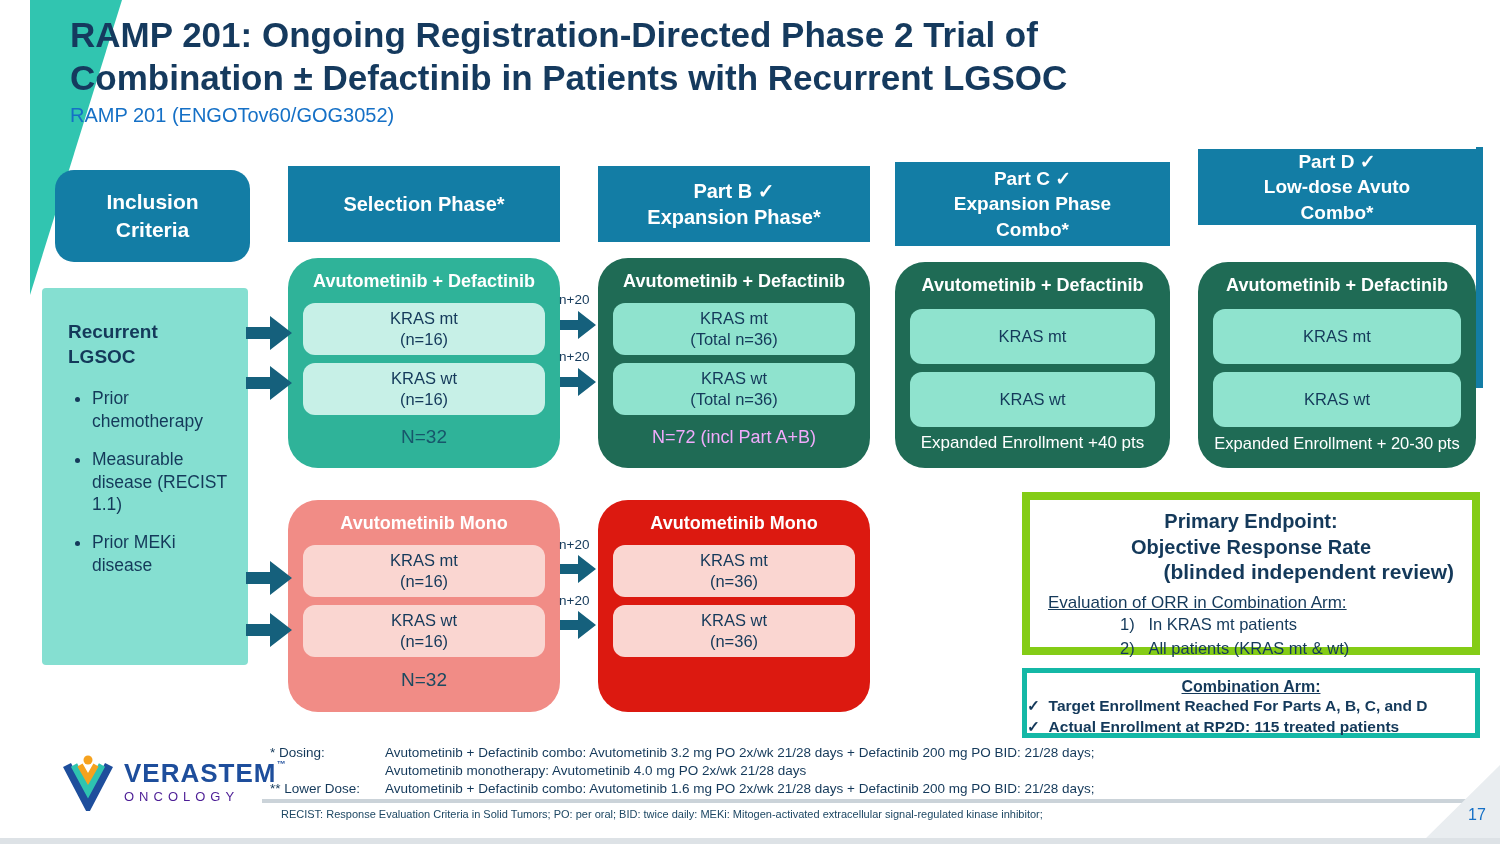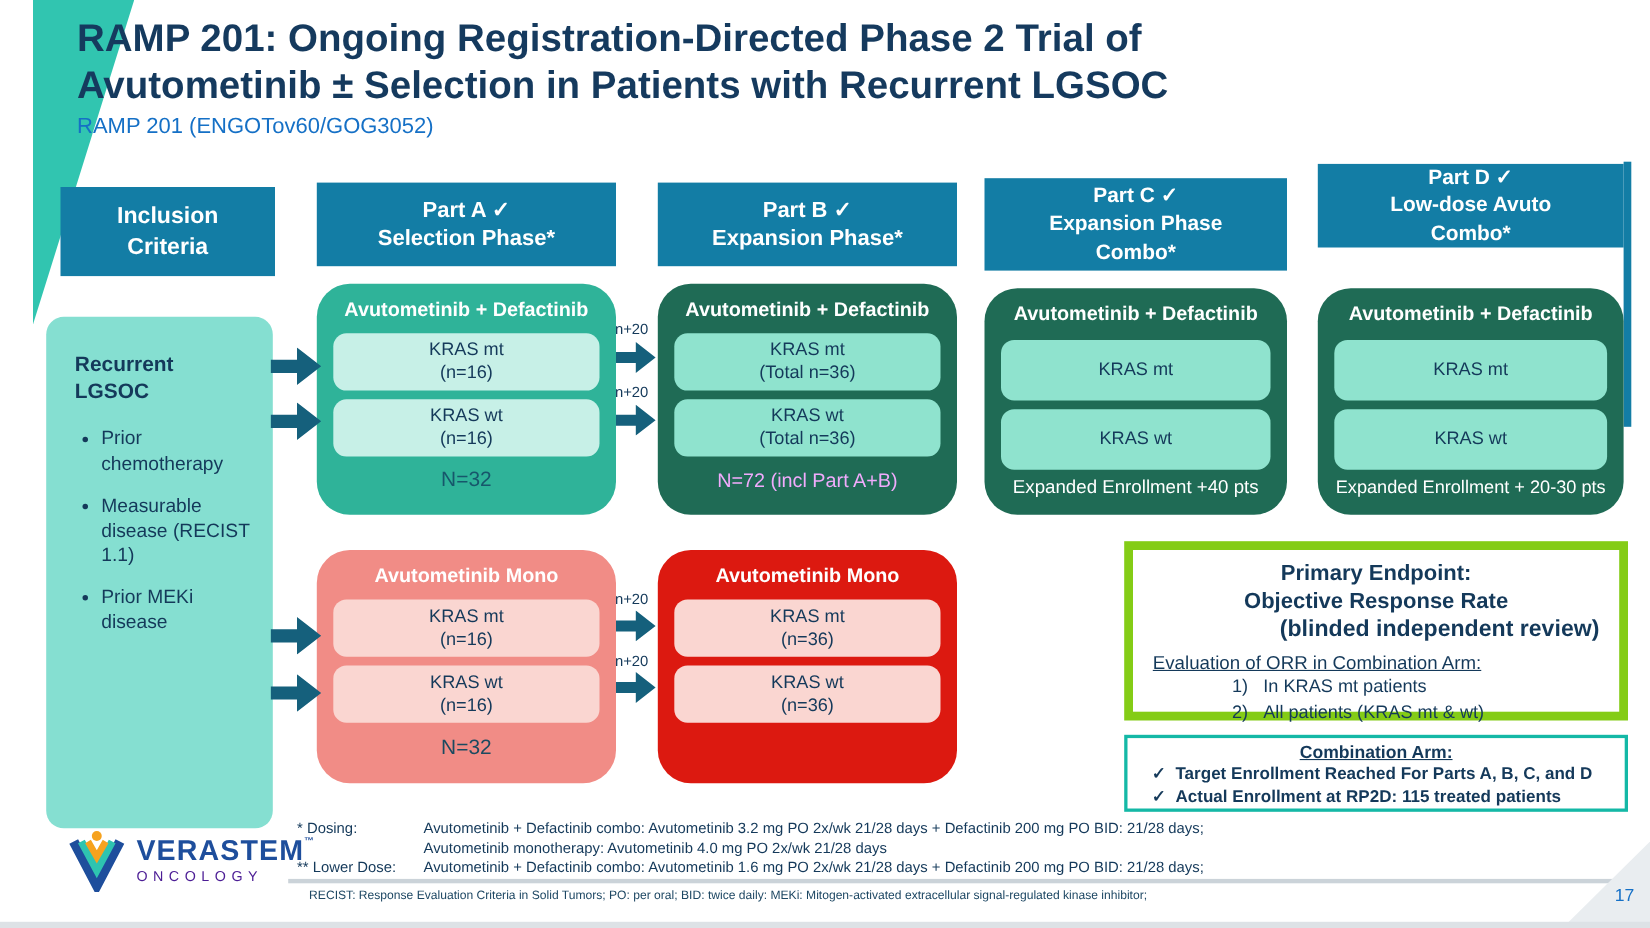--- a/index.html
+++ b/index.html
@@ -11,28 +11,28 @@
   .wedge{left:30px;top:0;width:92px;height:295px;background:#31C5B0;
          clip-path:polygon(0 0,100% 0,0 100%);}
 
   
   .title{left:70px;top:14px;width:1320px;font-weight:bold;font-size:35px;line-height:1.22;color:#153A5E;}
   .subtitle{left:70px;top:104px;font-size:20px;color:#1570C6;}
 
   
   .col-header{background:#137DA5;color:#fff;font-weight:bold;text-align:center;
               display:flex;flex-direction:column;justify-content:center;line-height:1.32;}
-  .ch-incl{left:55px;top:170px;width:195px;height:81px;font-size:21px;}
+  .ch-incl{left:55px;top:170px;width:195px;height:92px;font-size:21px;border-radius:19px;}
   .ch-a{left:288px;top:166px;width:272px;height:76px;font-size:20px;}
   .ch-b{left:598px;top:166px;width:272px;height:76px;font-size:20px;}
   .ch-c{left:895px;top:162px;width:275px;height:84px;font-size:19px;}
   .ch-d{left:1198px;top:149px;width:278px;height:76px;font-size:19px;}
 
   
-  .incl-box{left:42px;top:288px;width:206px;height:465px;background:#85DFD1;border-radius:16px;
+  .incl-box{left:42px;top:288px;width:206px;height:377px;background:#85DFD1;border-radius:4px;
             box-sizing:border-box;padding:32px 14px 0 26px;}
   .incl-heading{font-weight:bold;font-size:19px;width:150px;line-height:1.3;}
   .incl-list{margin:18px 0 0 0;padding-left:24px;}
   .incl-list li{font-weight:normal;font-size:17.5px;line-height:1.3;margin-bottom:15px;}
 
   
   .part-box{border-radius:30px;box-sizing:border-box;display:flex;flex-direction:column;
             padding:9px 15px;}
   .box-header{color:#fff;font-weight:bold;text-align:center;font-size:18px;height:28px;
               line-height:28px;flex:none;}
@@ -70,22 +70,22 @@
 
   
   .pe-box{left:1022px;top:492px;width:458px;height:163px;border:8px solid #84cc16;
           box-sizing:border-box;padding:9px 18px;background:#fff;}
   .pe-t1{font-size:20px;font-weight:bold;text-align:center;line-height:1.28;}
   .pe-t3{font-size:21px;font-weight:bold;text-align:right;}
   .pe-eval{font-size:17px;text-decoration:underline;margin-top:9px;}
   .pe-item{font-size:16.5px;padding-left:72px;line-height:1.45;}
 
   
-  .ca-box{left:1022px;top:668px;width:458px;height:70px;border:3px solid #14b8a6;
-          box-sizing:border-box;padding:5px 22px;background:#fff;}
+  .ca-box{left:1022px;top:668px;width:458px;height:70px;border:5px solid #14b8a6;
+          box-sizing:border-box;padding:5px 0;background:#fff;}
   .ca-heading{text-align:center;font-weight:bold;font-size:16px;text-decoration:underline;}
   .ca-item{font-weight:bold;font-size:15.5px;line-height:1.35;}
 
   
   .footnotes{left:270px;top:744px;width:910px;font-size:13.5px;line-height:1.32;}
   .fn-row{display:flex;}
   .fn-label{width:115px;flex:none;}
   .abbrev{left:281px;top:808px;width:900px;font-size:11px;color:#1D4763;}
 
   
@@ -106,30 +106,29 @@
 </head>
 <body>
 
 <div class="slide">
 
   <div class="abs wedge"></div>
   <div class="abs right-bar"></div>
 
   <div class="abs title">
     <div>RAMP 201: Ongoing Registration-Directed Phase 2 Trial of</div>
-    <div>Avutometinib ± Selection in Patients with Recurrent LGSOC</div>
+    <div>Combination ± Defactinib in Patients with Recurrent LGSOC</div>
   </div>
   <div class="abs subtitle">RAMP 201 (ENGOTov60/GOG3052)</div>
 
   <div class="abs col-header ch-incl">
     <div>Inclusion</div>
     <div>Criteria</div>
   </div>
   <div class="abs col-header ch-a">
-    <div>Part A ✓</div>
     <div>Selection Phase*</div>
   </div>
   <div class="abs col-header ch-b">
     <div>Part B ✓</div>
     <div>Expansion Phase*</div>
   </div>
   <div class="abs col-header ch-c">
     <div>Part C ✓</div>
     <div>Expansion Phase</div>
     <div>Combo*</div>

